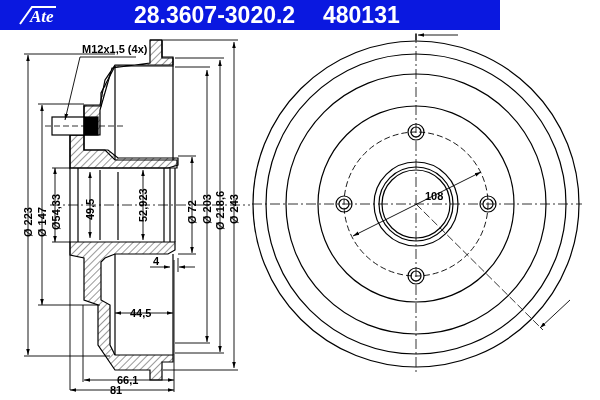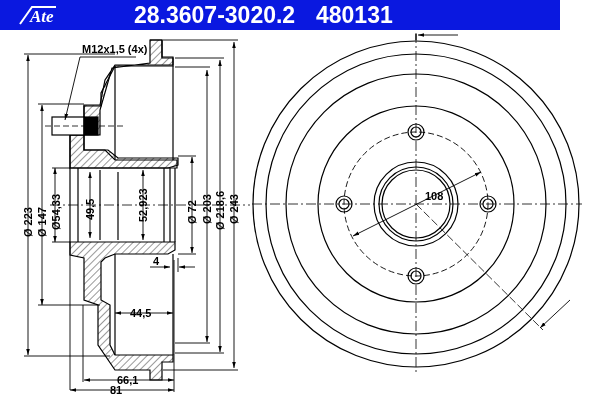--- a/index.html
+++ b/index.html
@@ -1,20 +1,20 @@
 <!DOCTYPE html>
 <html><head>
   <meta charset="utf-8">
   <style>
     html, body { margin: 0; padding: 0; background: #ffffff; }
     body { width: 600px; height: 400px; position: relative; overflow: hidden; font-family: "Liberation Sans", sans-serif; }
-    .header { position: absolute; left: 0; top: 0; width: 560px; height: 30px; background: #0a18e0; color: #fff; }
+    .header { position: absolute; left: 0; top: 0; width: 500px; height: 30px; background: #0a18e0; color: #fff; }
     .logo { position: absolute; left: 18px; top: 4px; width: 50px; height: 22px; }
     .part-no { position: absolute; left: 134px; top: 2px; font-size: 23px; font-weight: bold; letter-spacing: 0px; }
-    .ref-no { position: absolute; left: 316px; top: 2px; font-size: 23px; font-weight: bold; }
+    .ref-no { position: absolute; left: 323px; top: 2px; font-size: 23px; font-weight: bold; }
     .drawing { position: absolute; left: 0; top: 30px; }
     .lbl { font-family: "Liberation Sans", sans-serif; font-weight: bold; font-size: 11px; fill: #000; }
   </style>
 </head>
 <body>
 
 <div class="header">
   <svg class="logo" viewBox="0 0 50 22">
     <path d="M2 20 L14 3 L38 3" stroke="#fff" stroke-width="2" fill="none"></path>
     <text x="12" y="18" fill="#fff" font-family="Liberation Serif, serif" font-style="italic" font-weight="bold" font-size="17">Ate</text>

